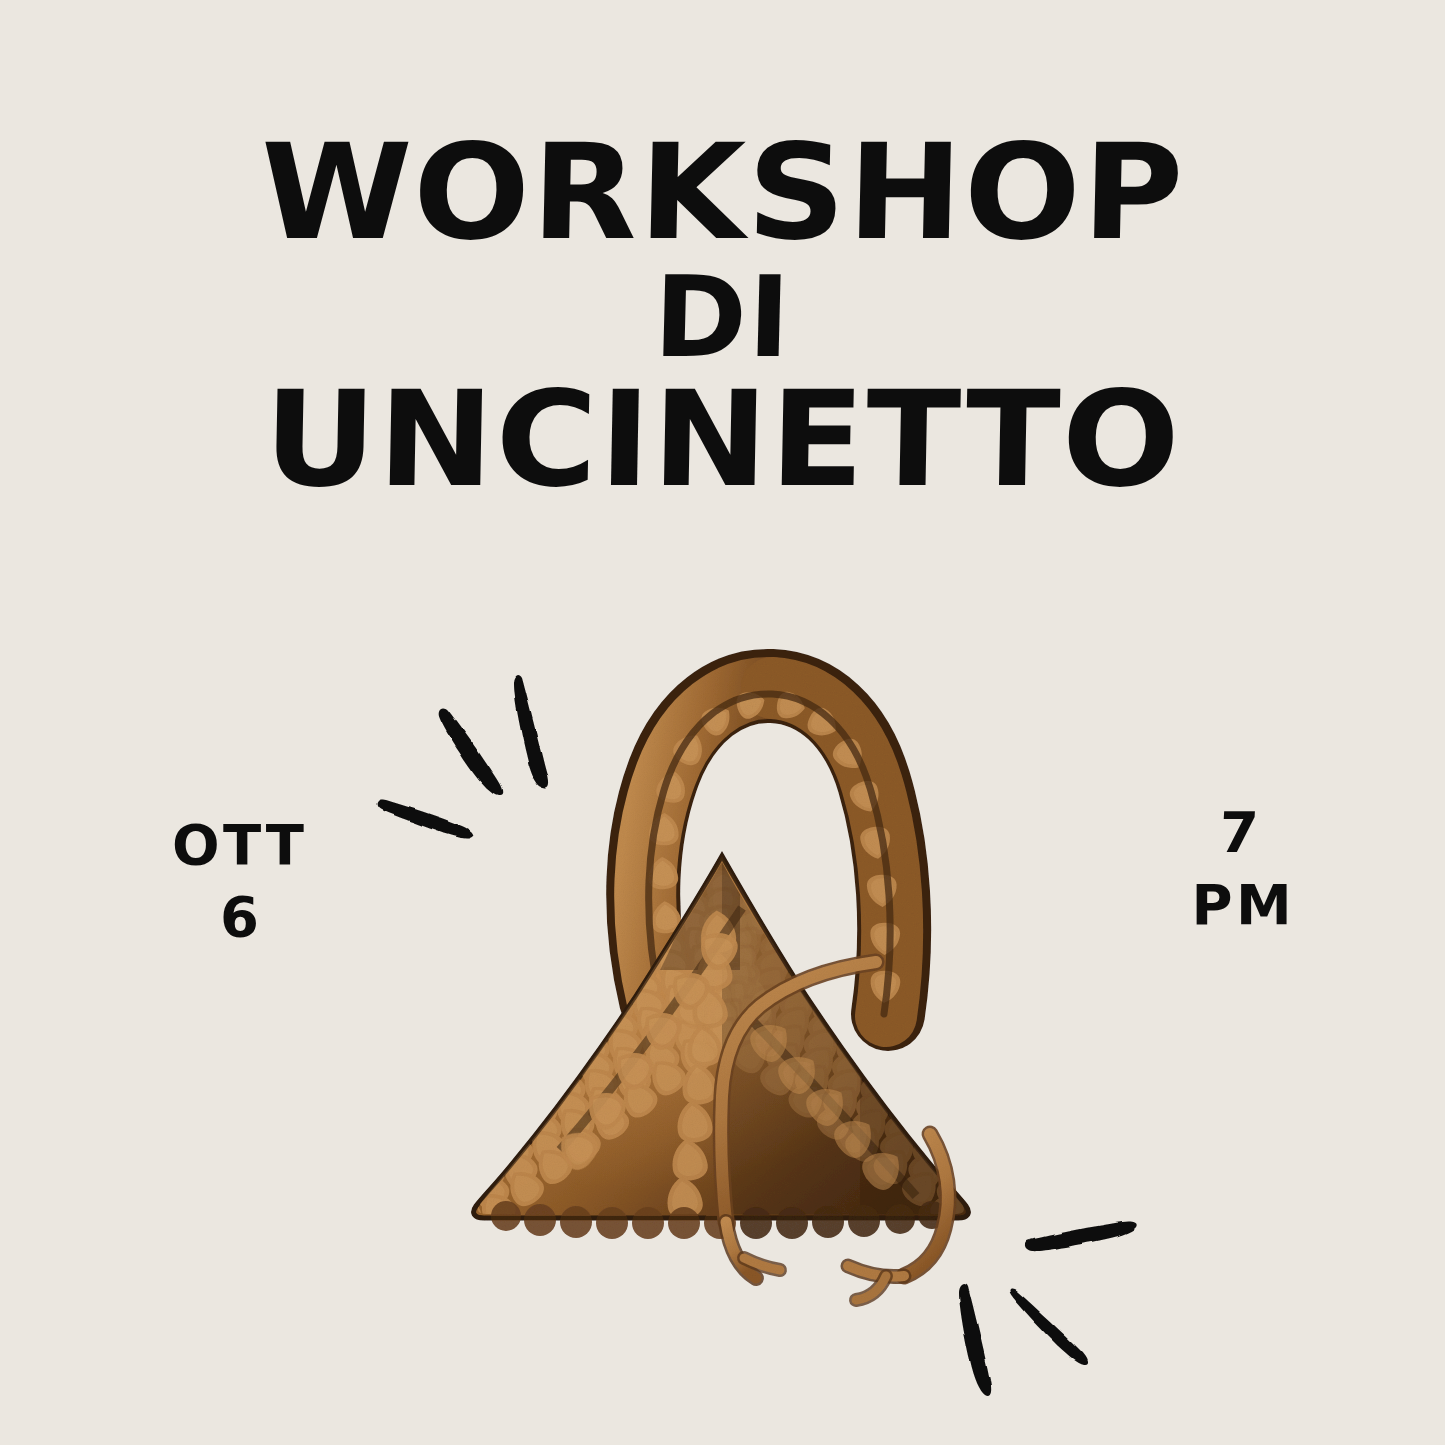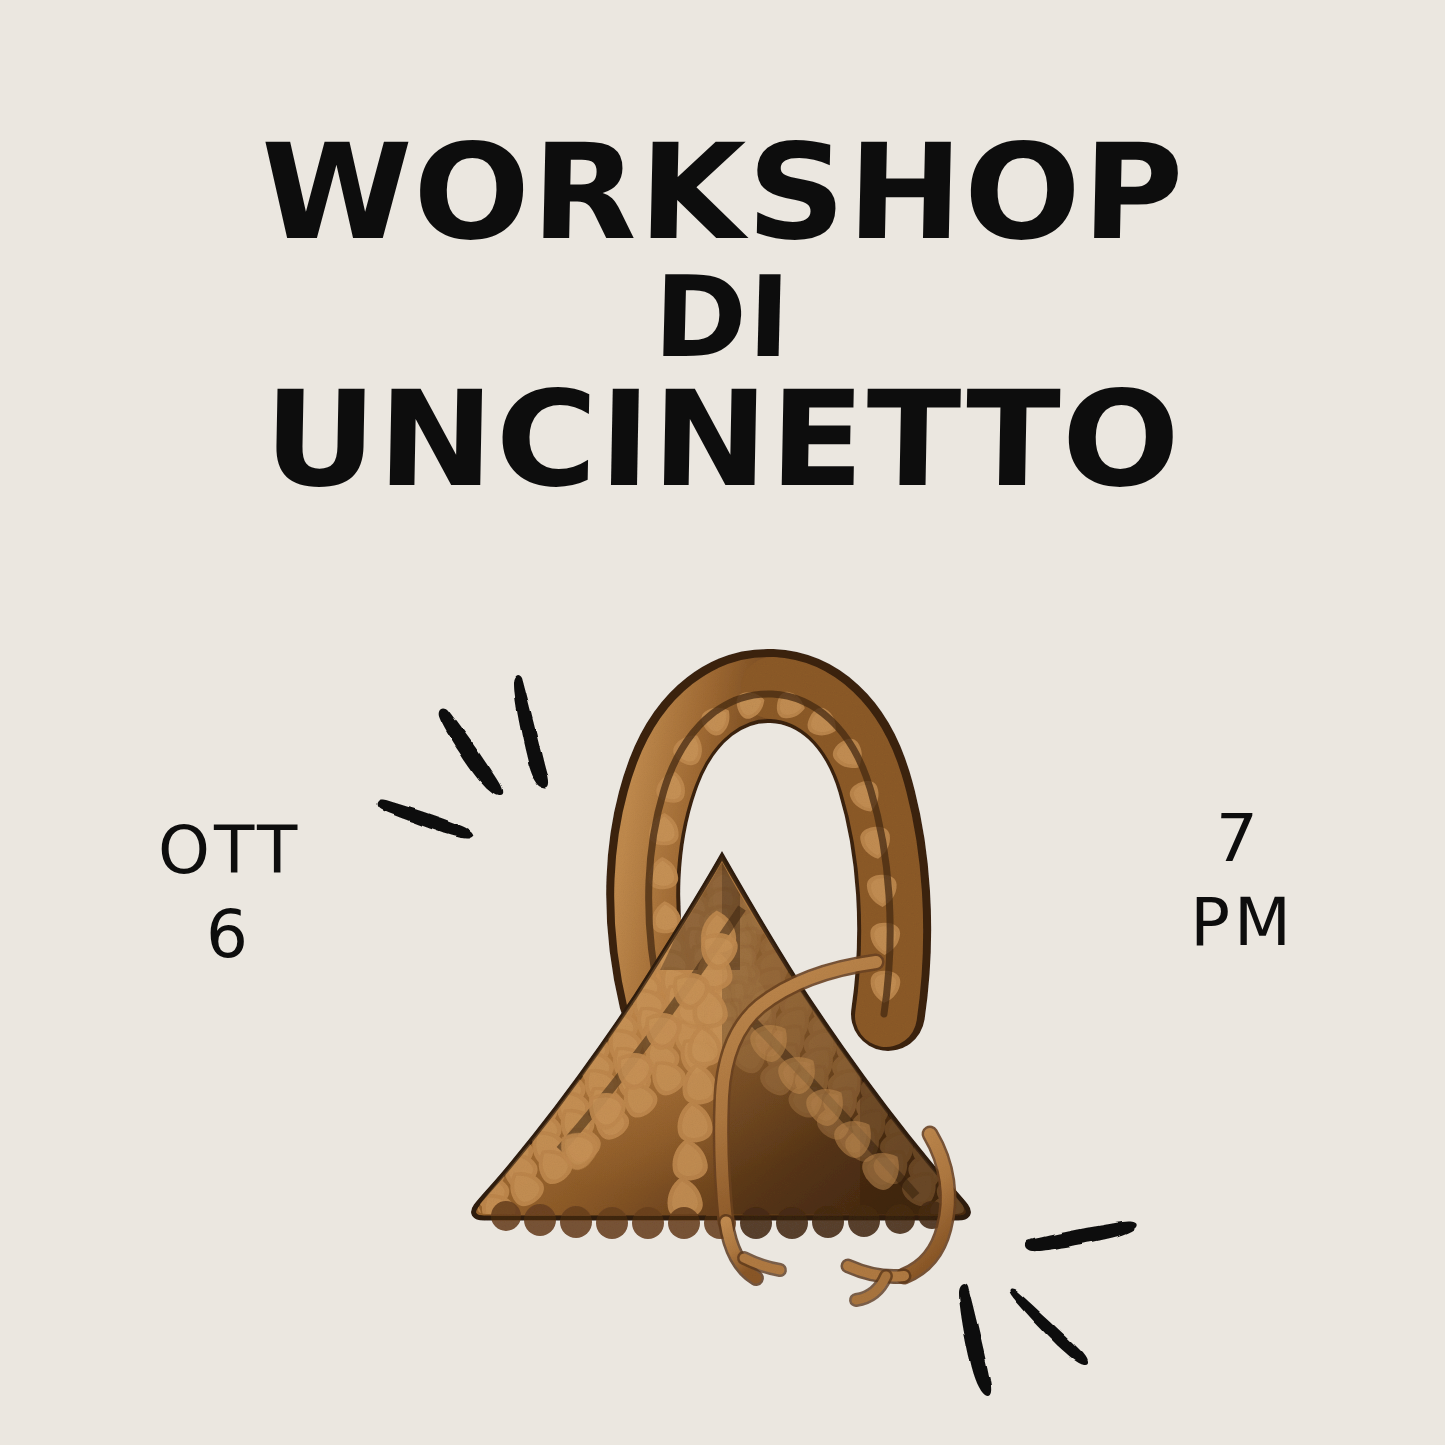--- a/index.html
+++ b/index.html
@@ -47,25 +47,26 @@
     font-size: 132px;
     margin-top: 2px;
     transform: scaleX(1.05) skewX(-1.0deg);
   }
 
   
   .meta {
     position: absolute;
     color: #0D0D0D;
     font-family: "DejaVu Sans", sans-serif;
-    font-weight: 400;
-    font-size: 66px;
+    font-weight: 700;
+    font-size: 56px;
     line-height: 1.18;
     letter-spacing: 0.06em;
     user-select: none;
+    margin-left: 14px;
   }
   .meta-date {
     left: 158px;
     top: 812px;
     text-align: left;
   }
   .meta-date .m-line-2 {
     display: block;
     margin-left: 48px;
     margin-top: 6px;

